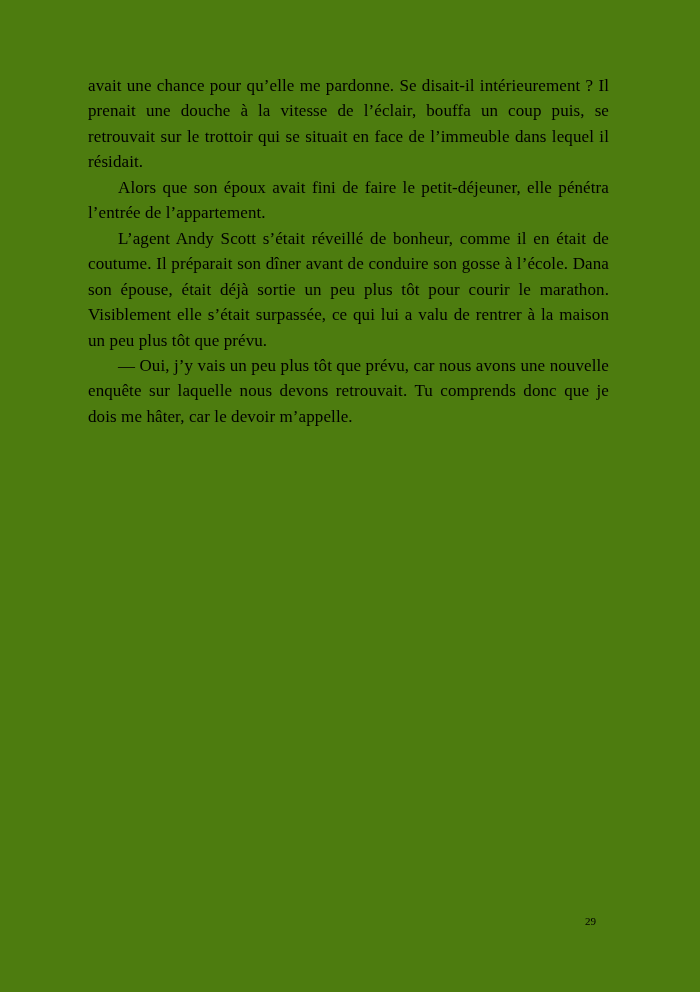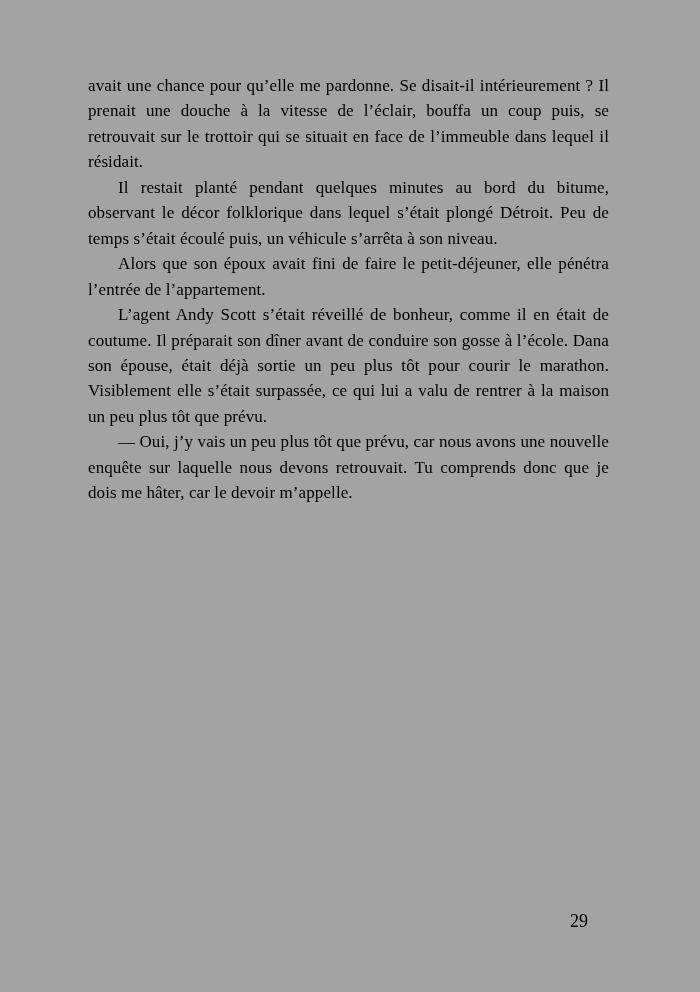--- a/index.html
+++ b/index.html
@@ -11,21 +11,21 @@
     height: 992px;
     background: #ffffff;
     position: relative;
     overflow: hidden;
     font-family: "Liberation Serif", serif;
     color: #000000;
   }
   .page {
     position: absolute;
     inset: 0;
-    background: #a3a3a3;
+    background: #4d7c0f;
   }
   .text-block {
     position: absolute;
     left: 88px;
     top: 73px;
     width: 521px;
     font-size: 17px;
     line-height: 25.45px;
     text-align: justify;
     letter-spacing: 0.1px;
@@ -34,31 +34,30 @@
     margin: 0;
     padding: 0;
     text-indent: 30px;
   }
   .para.no-indent {
     text-indent: 0;
   }
   .page-number {
     position: absolute;
     top: 911px;
-    right: 112px;
-    font-size: 18px;
+    right: 104px;
+    font-size: 11px;
     line-height: 20px;
     text-align: left;
   }
 </style>
 </head>
 <body>
 
 <div class="page">
   <main class="text-block">
       <p class="para no-indent">avait une chance pour qu’elle me pardonne. Se disait-il intérieurement ? Il prenait une douche à la vitesse de l’éclair, bouffa un coup puis, se retrouvait sur le trottoir qui se situait en face de l’immeuble dans lequel il résidait.</p>
-      <p class="para">Il restait planté pendant quelques minutes au bord du bitume, observant le décor folklorique dans lequel s’était plongé Détroit. Peu de temps s’était écoulé puis, un véhicule s’arrêta à son niveau.</p>
       <p class="para">Alors que son époux avait fini de faire le petit-déjeuner, elle pénétra l’entrée de l’appartement.</p>
       <p class="para">L’agent Andy Scott s’était réveillé de bonheur, comme il en était de coutume. Il préparait son dîner avant de conduire son gosse à l’école. Dana son épouse, était déjà sortie un peu plus tôt pour courir le marathon. Visiblement elle s’était surpassée, ce qui lui a valu de rentrer à la maison un peu plus tôt que prévu.</p>
       <p class="para">— Oui, j’y vais un peu plus tôt que prévu, car nous avons une nouvelle enquête sur laquelle nous devons retrouvait. Tu comprends donc que je dois me hâter, car le devoir m’appelle.</p>
     </main>
   <div class="page-number">29</div>
 </div>
 
 </body></html>

